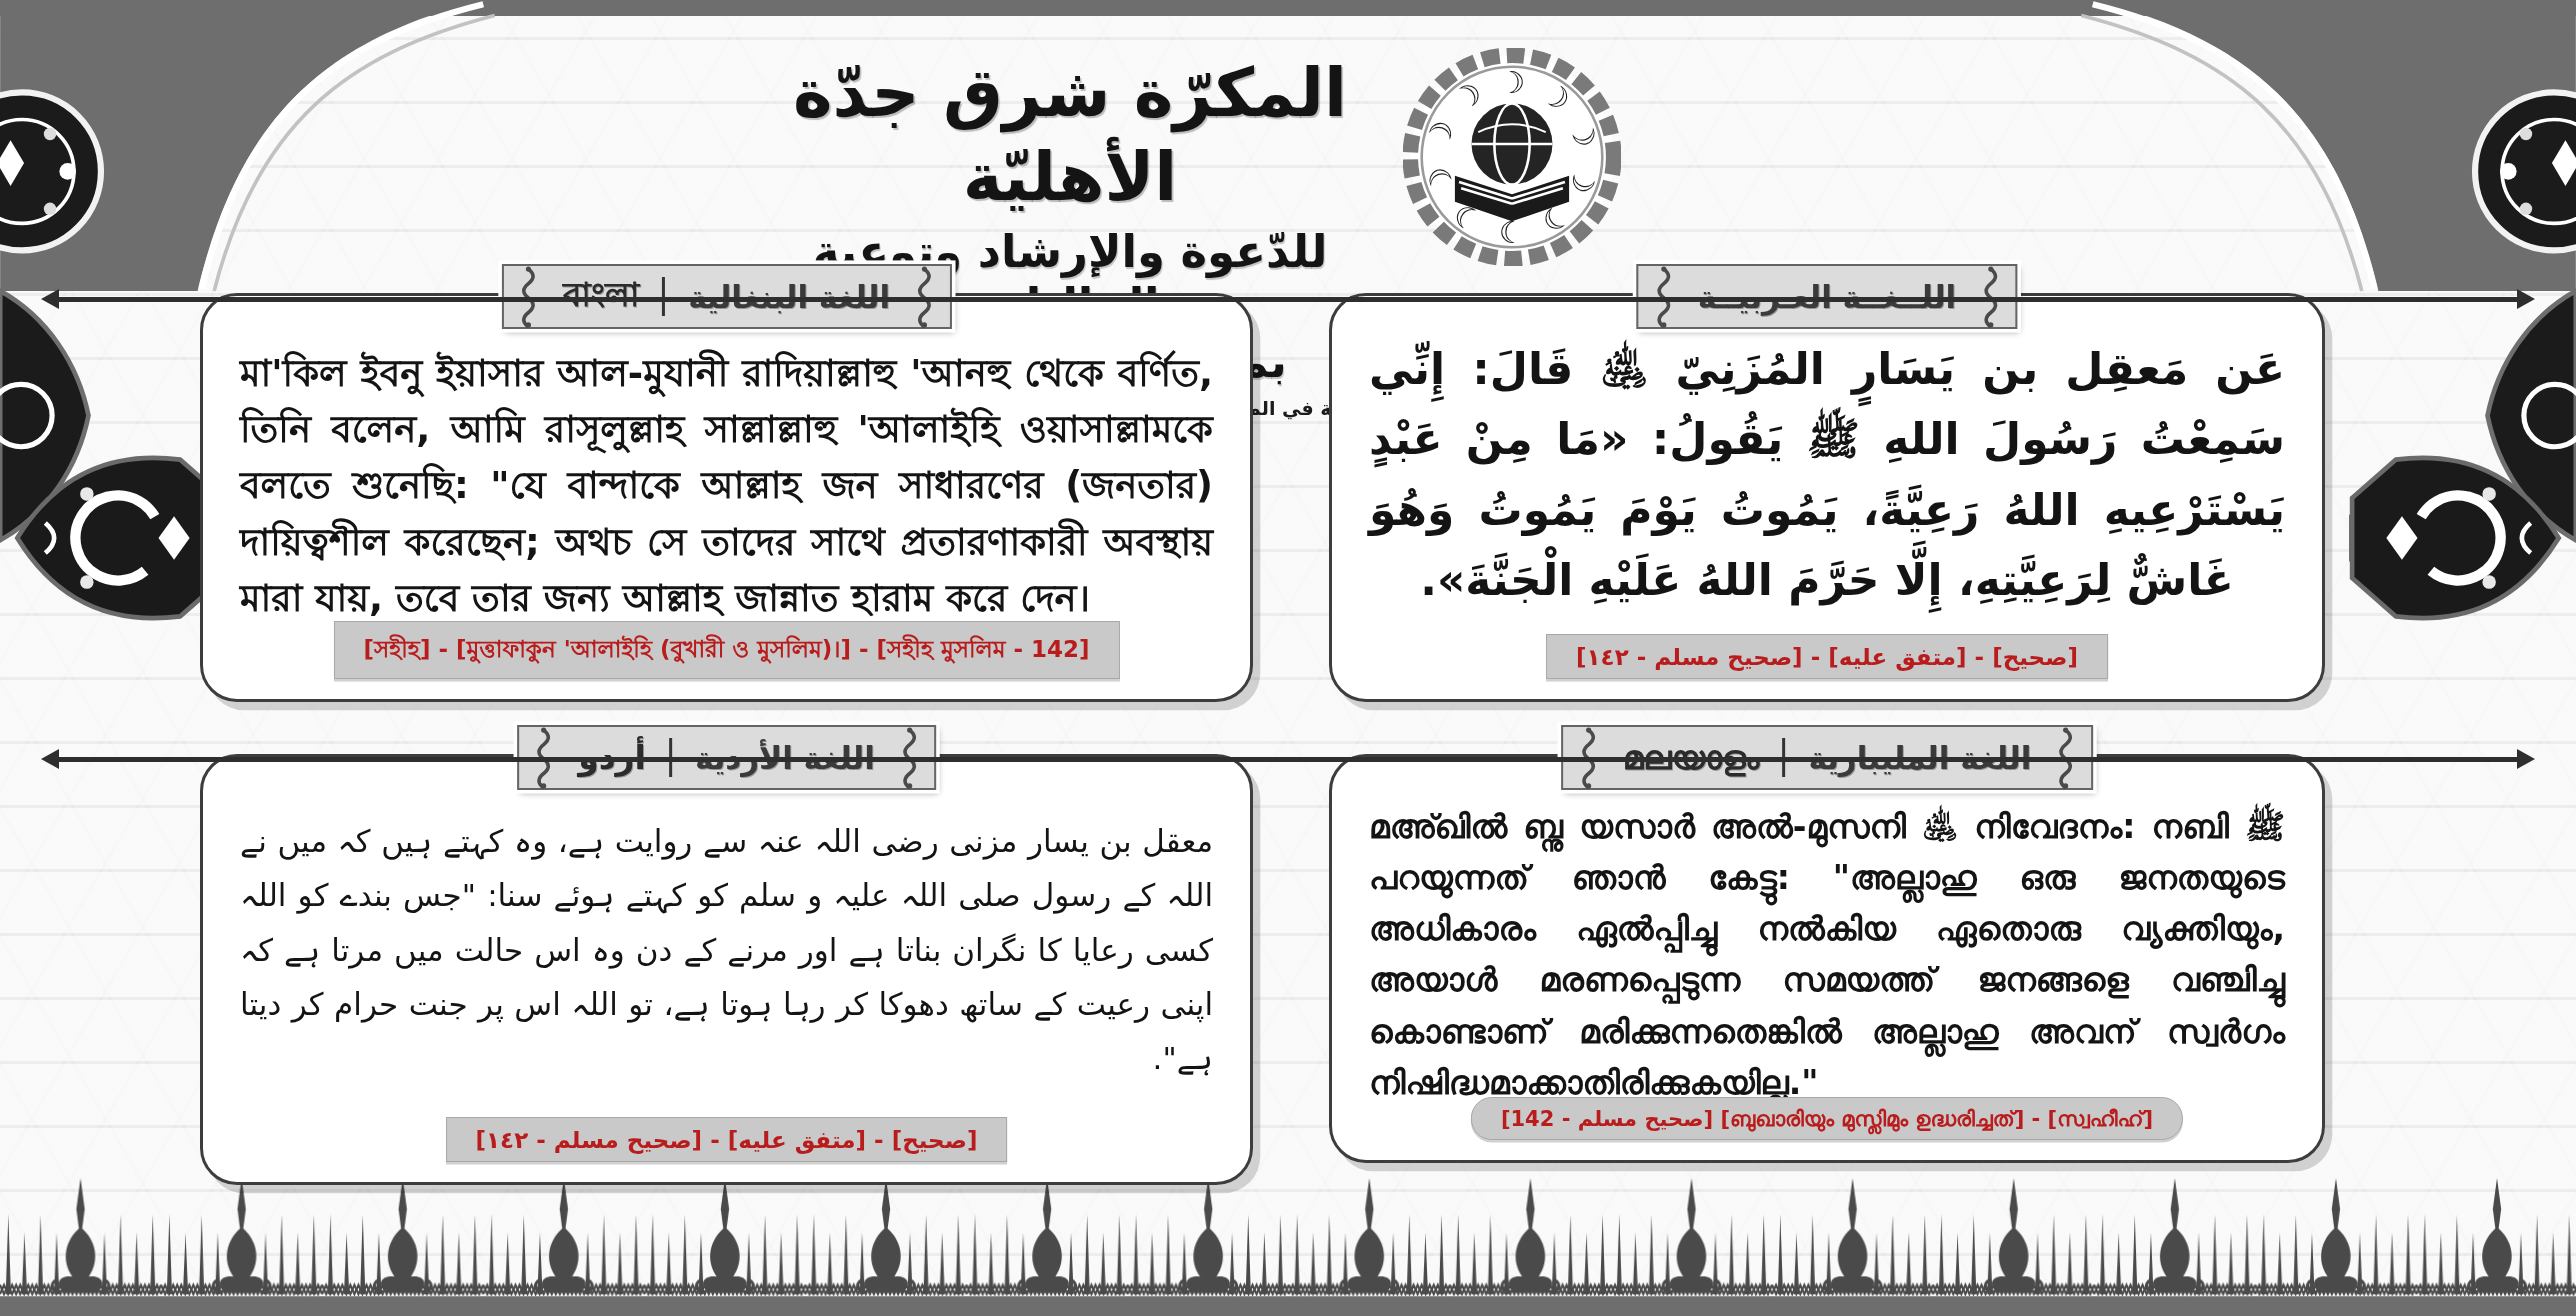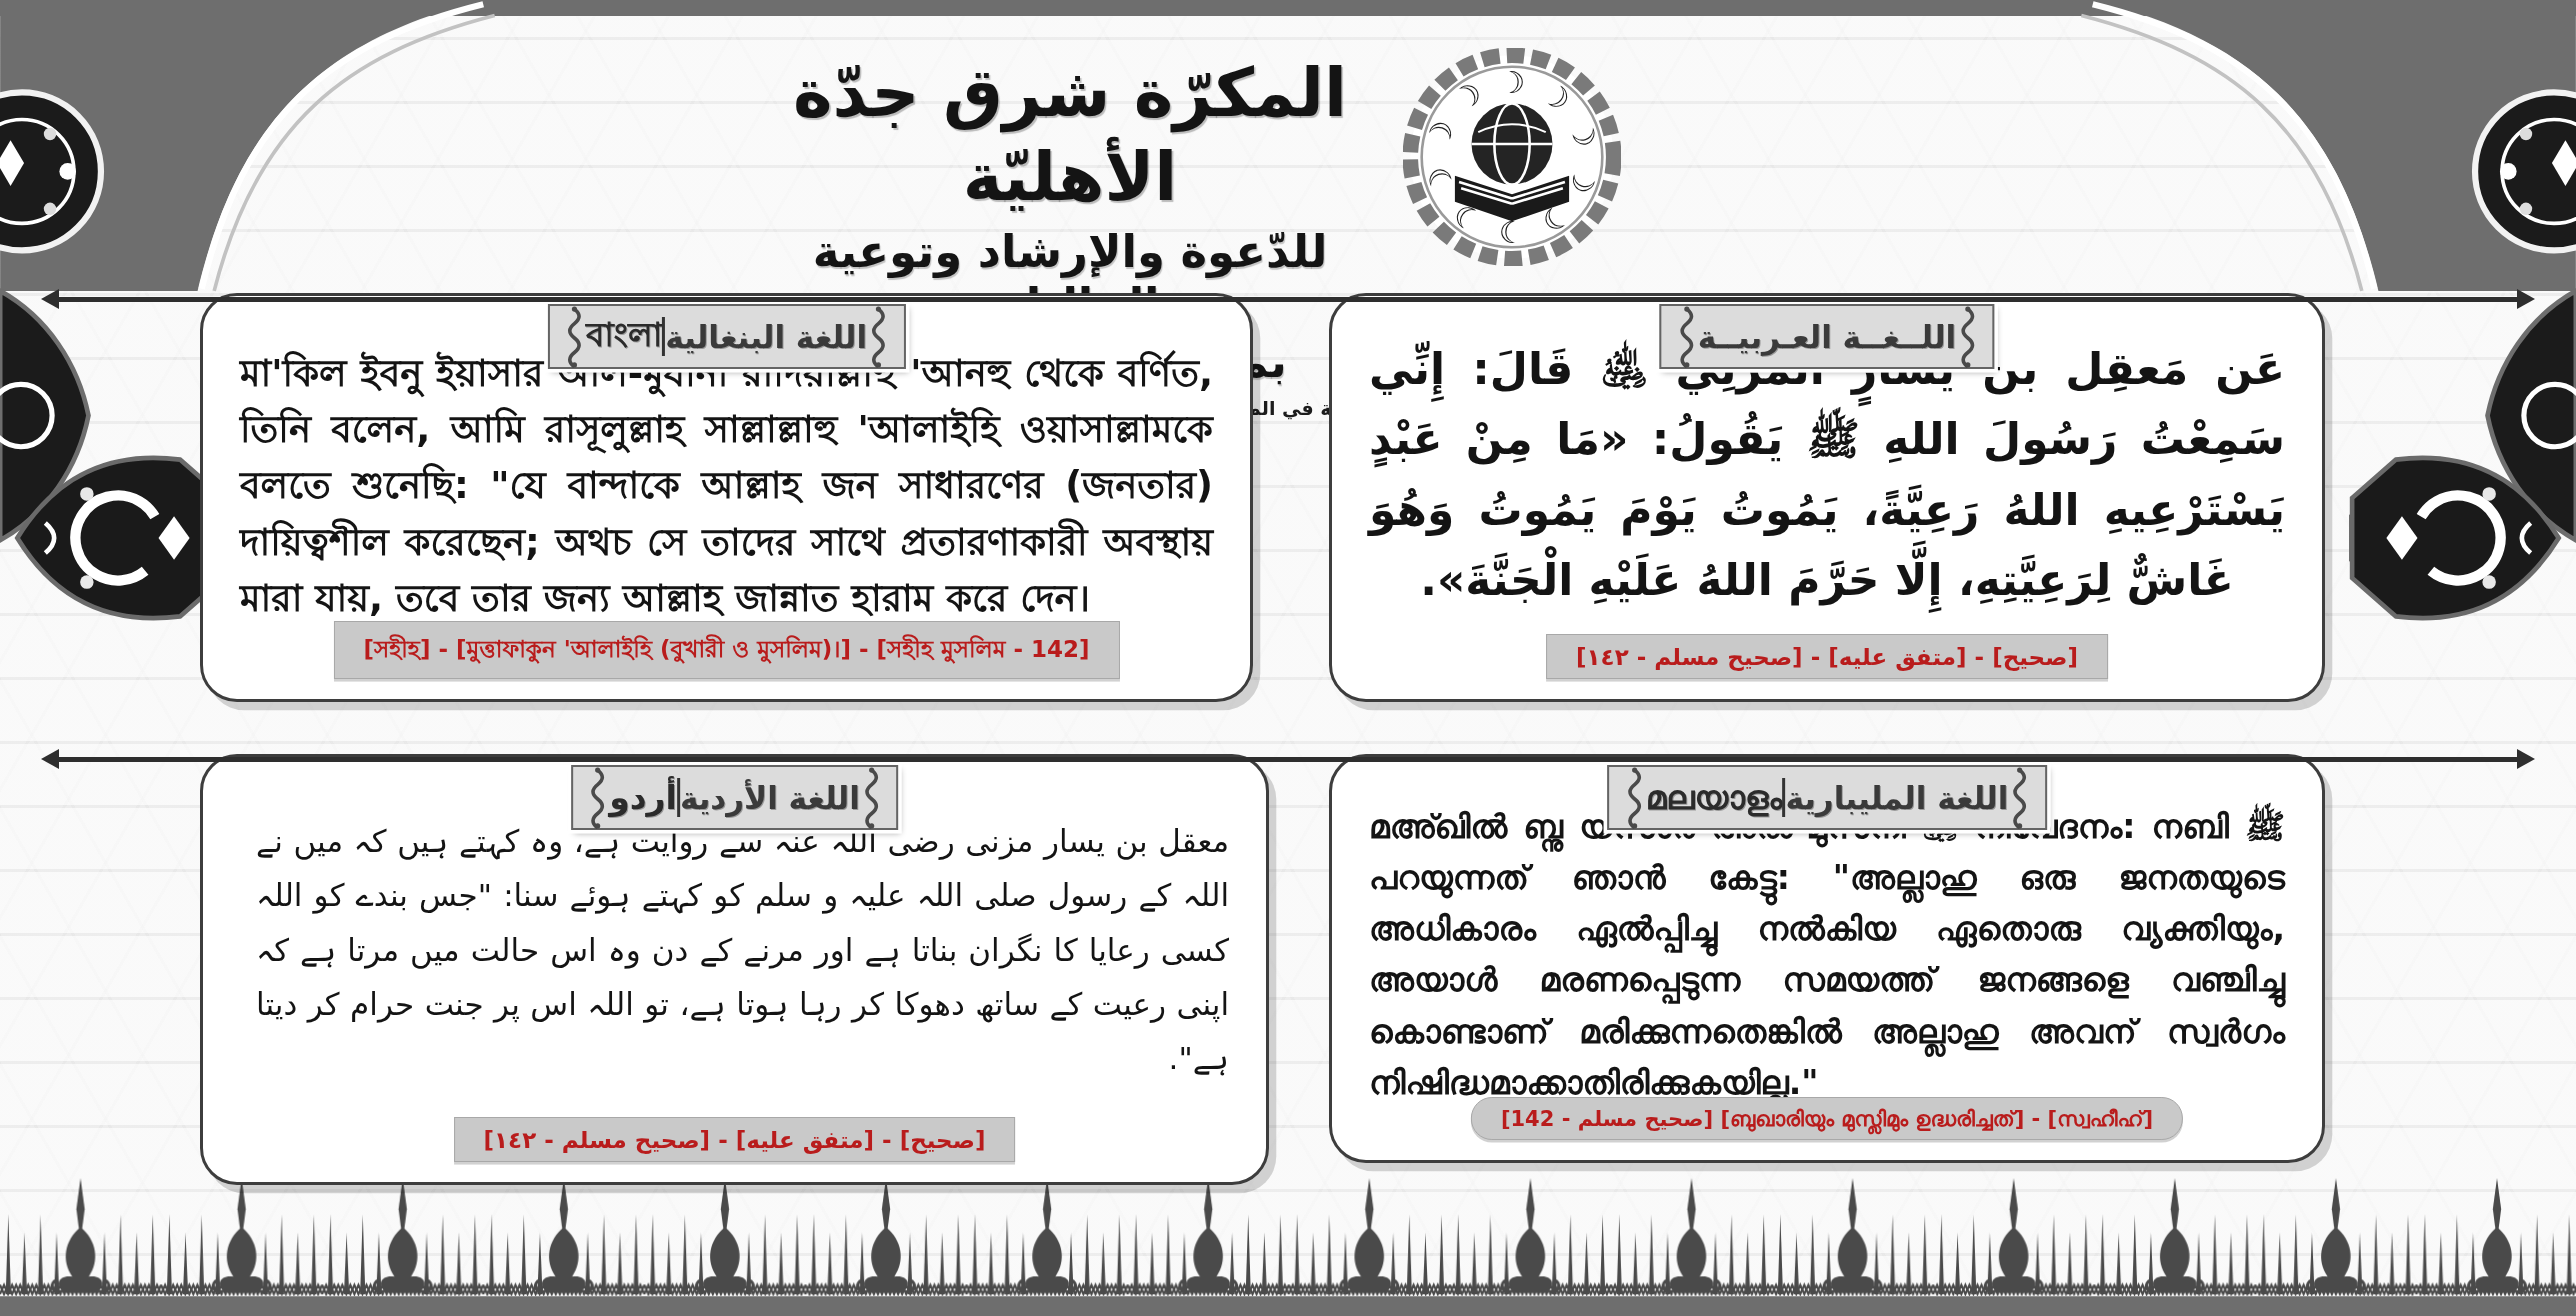--- a/index.html
+++ b/index.html
@@ -33,27 +33,27 @@
   .hline.r2{left:1289px;top:757px;width:1238px;}
   .hline.l1::before,.hline.l2::before{content:"";position:absolute;left:-17.7px;top:-7.8px;
     border:10.4px solid transparent;border-right:18.7px solid #2e2e2e;}
   .hline.r1::after,.hline.r2::after{content:"";position:absolute;right:-17.7px;top:-7.8px;
     border:10.4px solid transparent;border-left:18.7px solid #2e2e2e;}
 
   .panel{position:absolute;background:#fff;border:3.6px solid #3d3d3d;border-radius:37px;
     box-shadow:7.3px 8.3px 0 rgba(0,0,0,.16);z-index:2;}
   .panel.bn{left:200px;top:293px;width:1047px;height:403px;}
   .panel.ar{left:1329px;top:293px;width:990px;height:403px;}
-  .panel.ur{left:200px;top:754px;width:1047px;height:425px;padding-left:16px;}
+  .panel.ur{left:200px;top:754px;width:1047px;height:425px;}
   .panel.ml{left:1329px;top:754px;width:990px;height:403px;}
 
   .titlebar{position:absolute;left:50%;top:-32px;transform:translateX(-50%);z-index:4;
-    display:flex;align-items:center;gap:0;height:61px;padding:0 13.5px;
+    display:flex;align-items:center;gap:23px;height:61px;padding:0 13.5px;
     background:#dcdcdc;border:2.1px solid #646464;
-    box-shadow:0 0 0 3.6px #fff, 3.1px 4.2px 6.2px rgba(0,0,0,.35);white-space:nowrap;margin-top:40px;}
+    box-shadow:0 0 0 3.6px #fff, 3.1px 4.2px 6.2px rgba(0,0,0,.35);white-space:nowrap;}
   .titlebar .t-native{font-size:33px;font-weight:bold;color:#2b2b2b;text-shadow:1px 1px 0.5px rgba(0,0,0,.3);}
   .titlebar .t-arabic{font-size:31px;font-weight:bold;color:#3a3a3a;direction:rtl;text-shadow:1px 1px 0.5px rgba(0,0,0,.3);}
   .titlebar .t-div{width:0;height:39px;border-left:3.6px solid #333;}
   .flourish{flex:0 0 auto;}
 
   .body-text{margin:50px 37px 0;}
   .panel.bn .body-text{font-size:37px;font-weight:bold;line-height:1.52;text-align:justify;}
   .panel.ar .body-text{font-size:44px;font-weight:bold;line-height:1.6;direction:rtl;
     text-align:justify;text-align-last:center;margin-top:38px;}
   .panel.ur .body-text{font-size:31px;line-height:1.75;direction:rtl;text-align:justify;margin-top:57px;}

